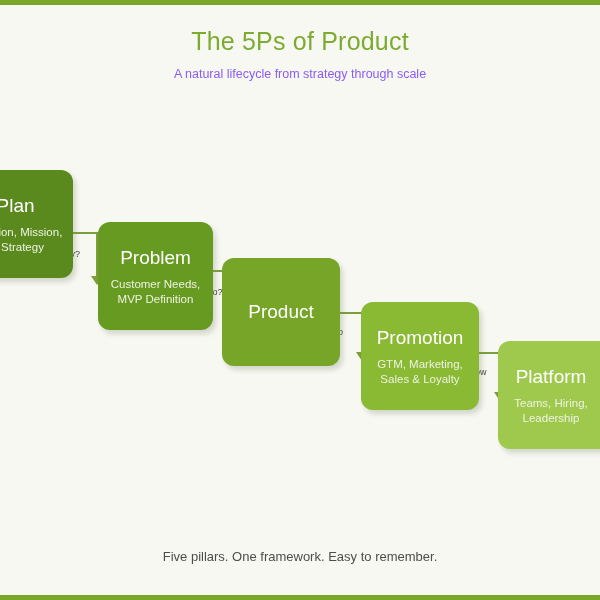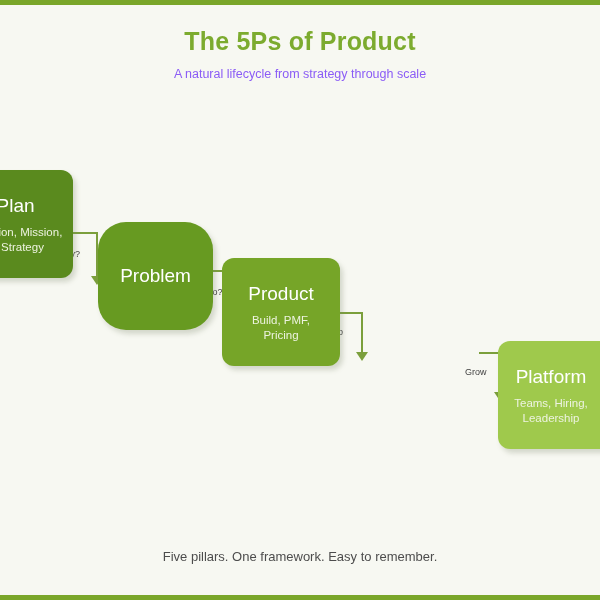--- a/index.html
+++ b/index.html
@@ -39,21 +39,21 @@
     position: absolute;
     top: 26px;
     left: 0;
     width: 600px;
     text-align: center;
     z-index: 5;
   }
   .title {
     font-size: 25px;
     color: #7cab2f;
-    font-weight: bold;
+    font-weight: normal;
     letter-spacing: 0.2px;
     margin: 0;
     line-height: 30px;
   }
   .subtitle {
     font-size: 12.5px;
     color: #8b5cf6;
     margin: 10px 0 0 0;
     line-height: 16px;
   }
@@ -97,21 +97,21 @@
   .node .node-desc {
     color: #edf3e0;
     font-size: 11.5px;
     line-height: 15px;
     margin-top: 7px;
     white-space: pre-line;
   }
 
   
   #node-0 { left: -42px;  top: 170px; width: 115px; height: 108px; }
-  #node-1 { left: 98px;   top: 222px; width: 115px; height: 108px; border-radius: 28px; }
+  #node-1 { left: 98px;   top: 222px; width: 115px; height: 108px; }
   #node-2 { left: 222px;  top: 258px; width: 118px; height: 108px; }
   #node-3 { left: 361px;  top: 302px; width: 118px; height: 108px; }
   #node-4 { left: 498px;  top: 341px; width: 118px; height: 108px; }
 
   #node-0 .node-title { margin-left: 0; }
   #node-0 .node-desc  { margin-left: 14px; }
   #node-4 .node-title { margin-right: 12px; }
   #node-4 .node-desc  { margin-right: 12px; text-align: center; }
 
   
@@ -216,28 +216,33 @@
     </div>
 
     <div class="node" id="node-0" style="background: rgb(90, 138, 30);">
       <div class="node-title">Plan</div>
       <div class="node-desc">Vision, Mission,
 Strategy</div>
     </div>
 
     <div class="node" id="node-1" style="background: rgb(103, 154, 33);">
       <div class="node-title">Problem</div>
+      <div class="node-desc">Customer Needs,
+MVP Definition</div>
     </div>
 
     <div class="node" id="node-2" style="background: rgb(118, 165, 40);">
       <div class="node-title">Product</div>
-      <div class="node-desc">Build, PMF,
-Pricing</div>
-    </div>
-
+    </div>
+
+    <div class="node" id="node-3" style="background: rgb(138, 185, 52);">
+      <div class="node-title">Promotion</div>
+      <div class="node-desc">GTM, Marketing,
+Sales &amp; Loyalty</div>
+    </div>
 
     <div class="node" id="node-4" style="background: rgb(159, 201, 76);">
       <div class="node-title">Platform</div>
       <div class="node-desc">Teams, Hiring,
 Leadership</div>
     </div>
 
   </div>
 
   <div class="footer">Five pillars. One framework. Easy to remember.</div>

